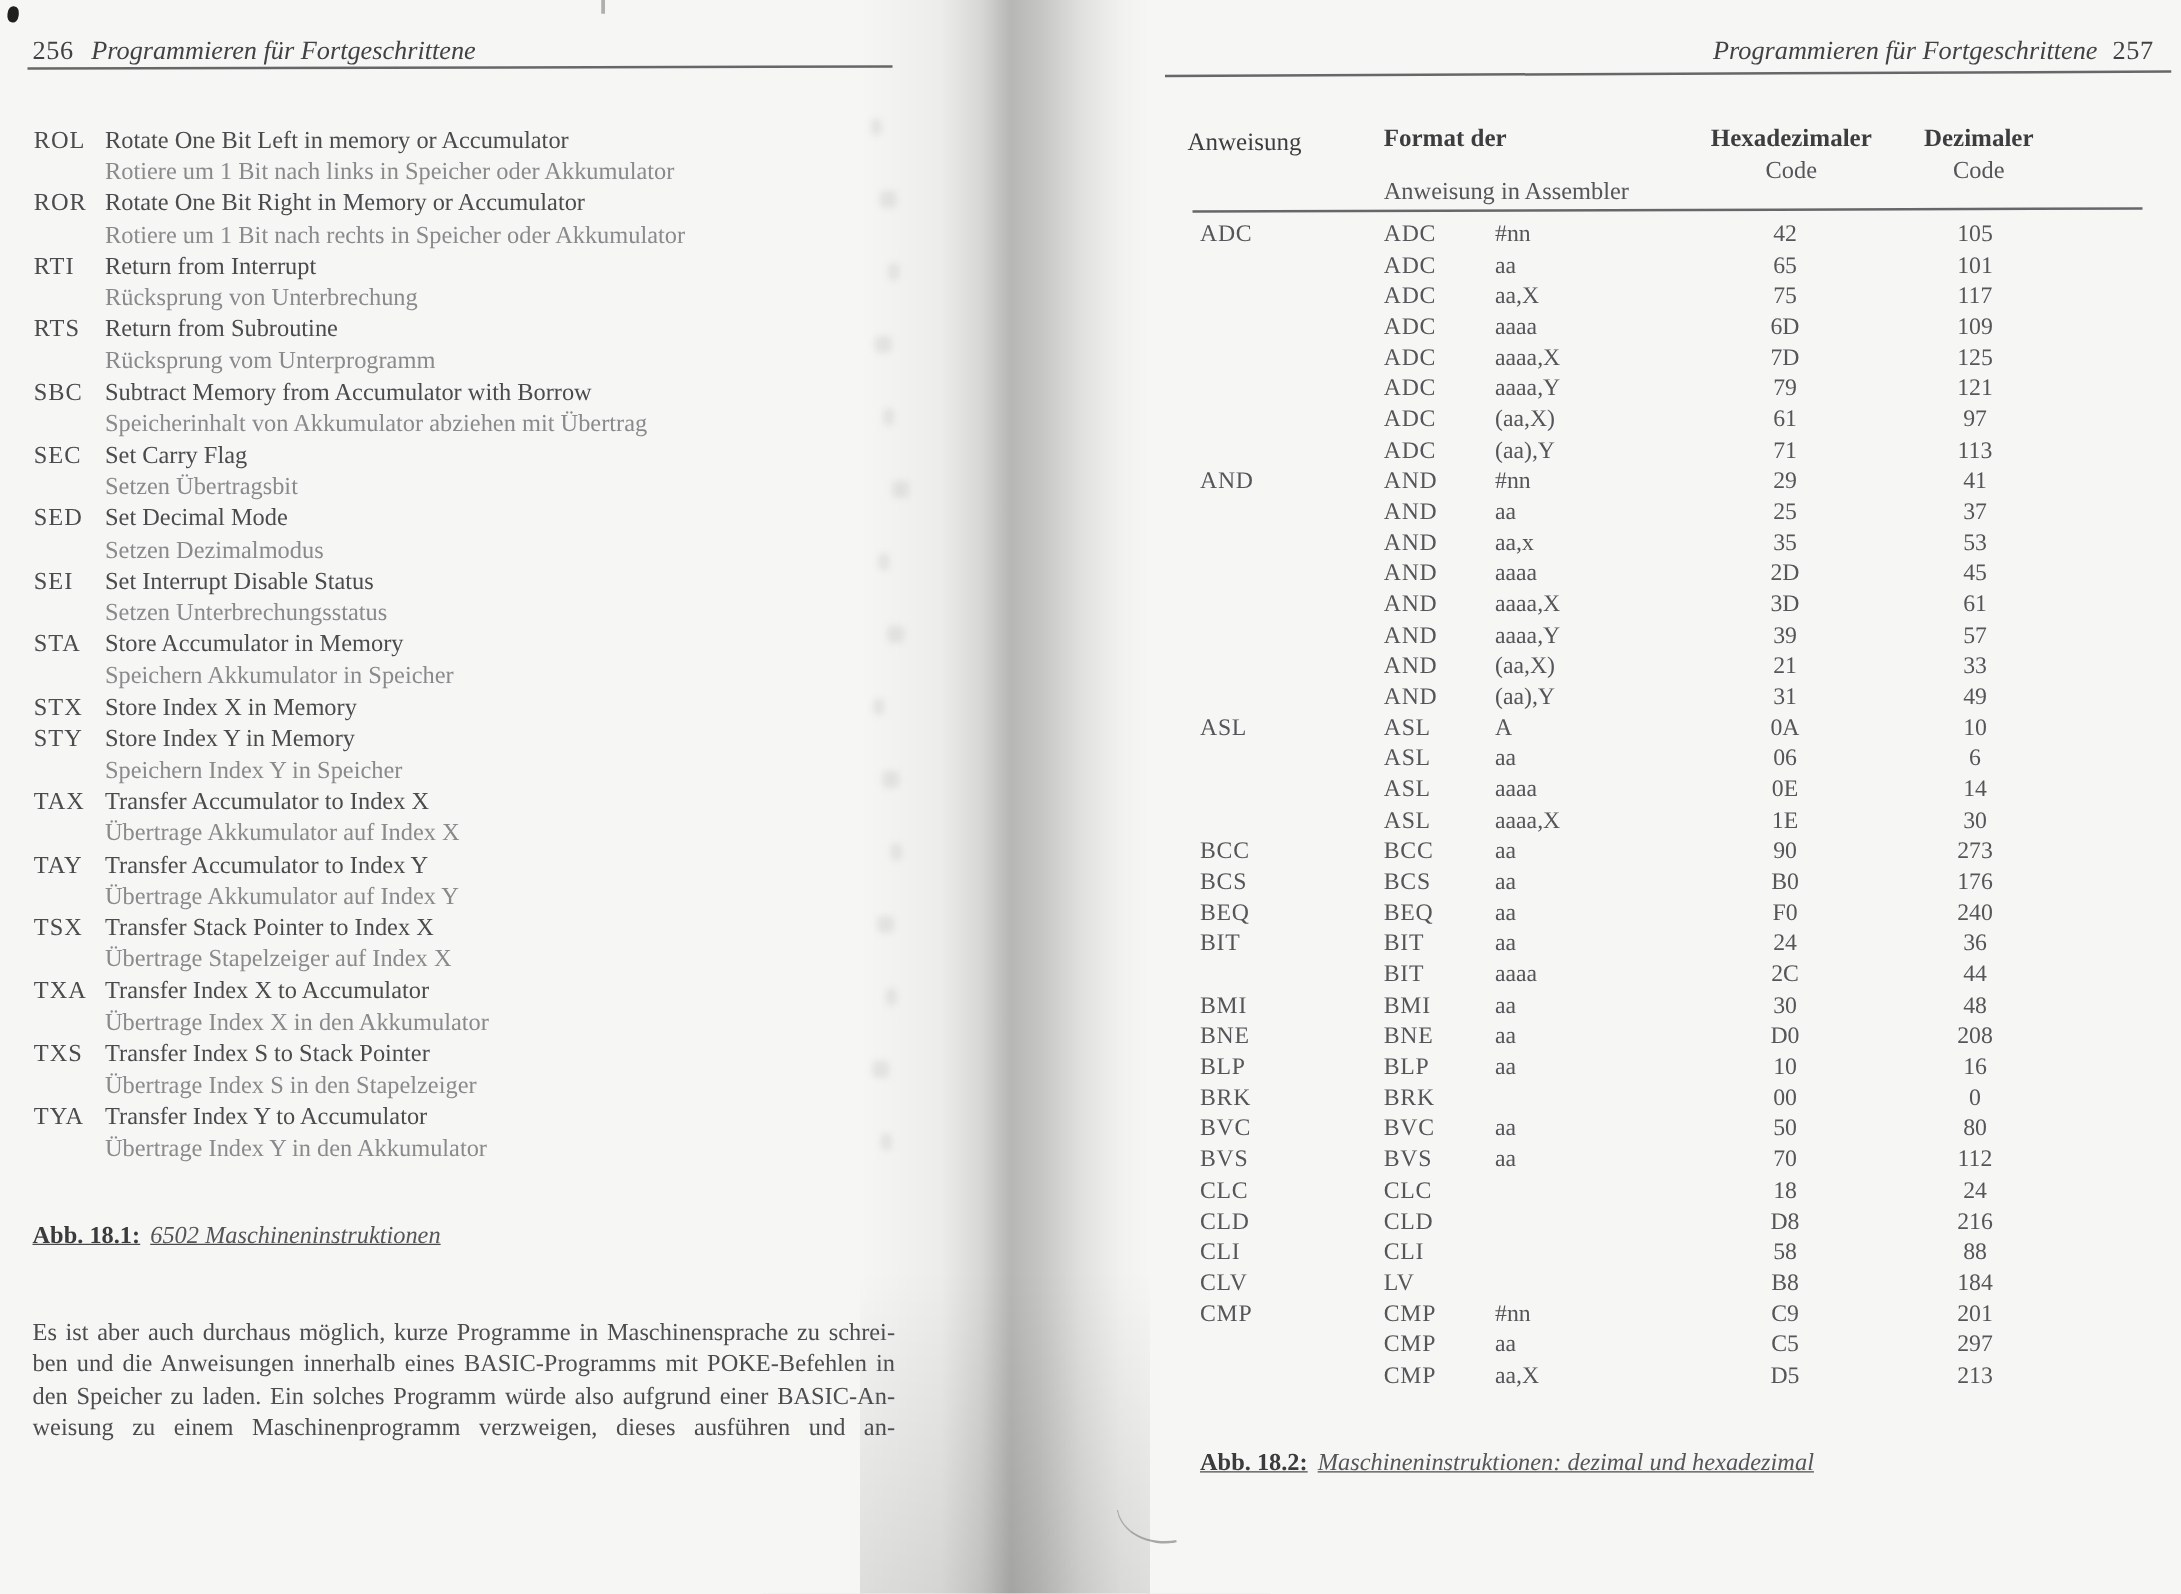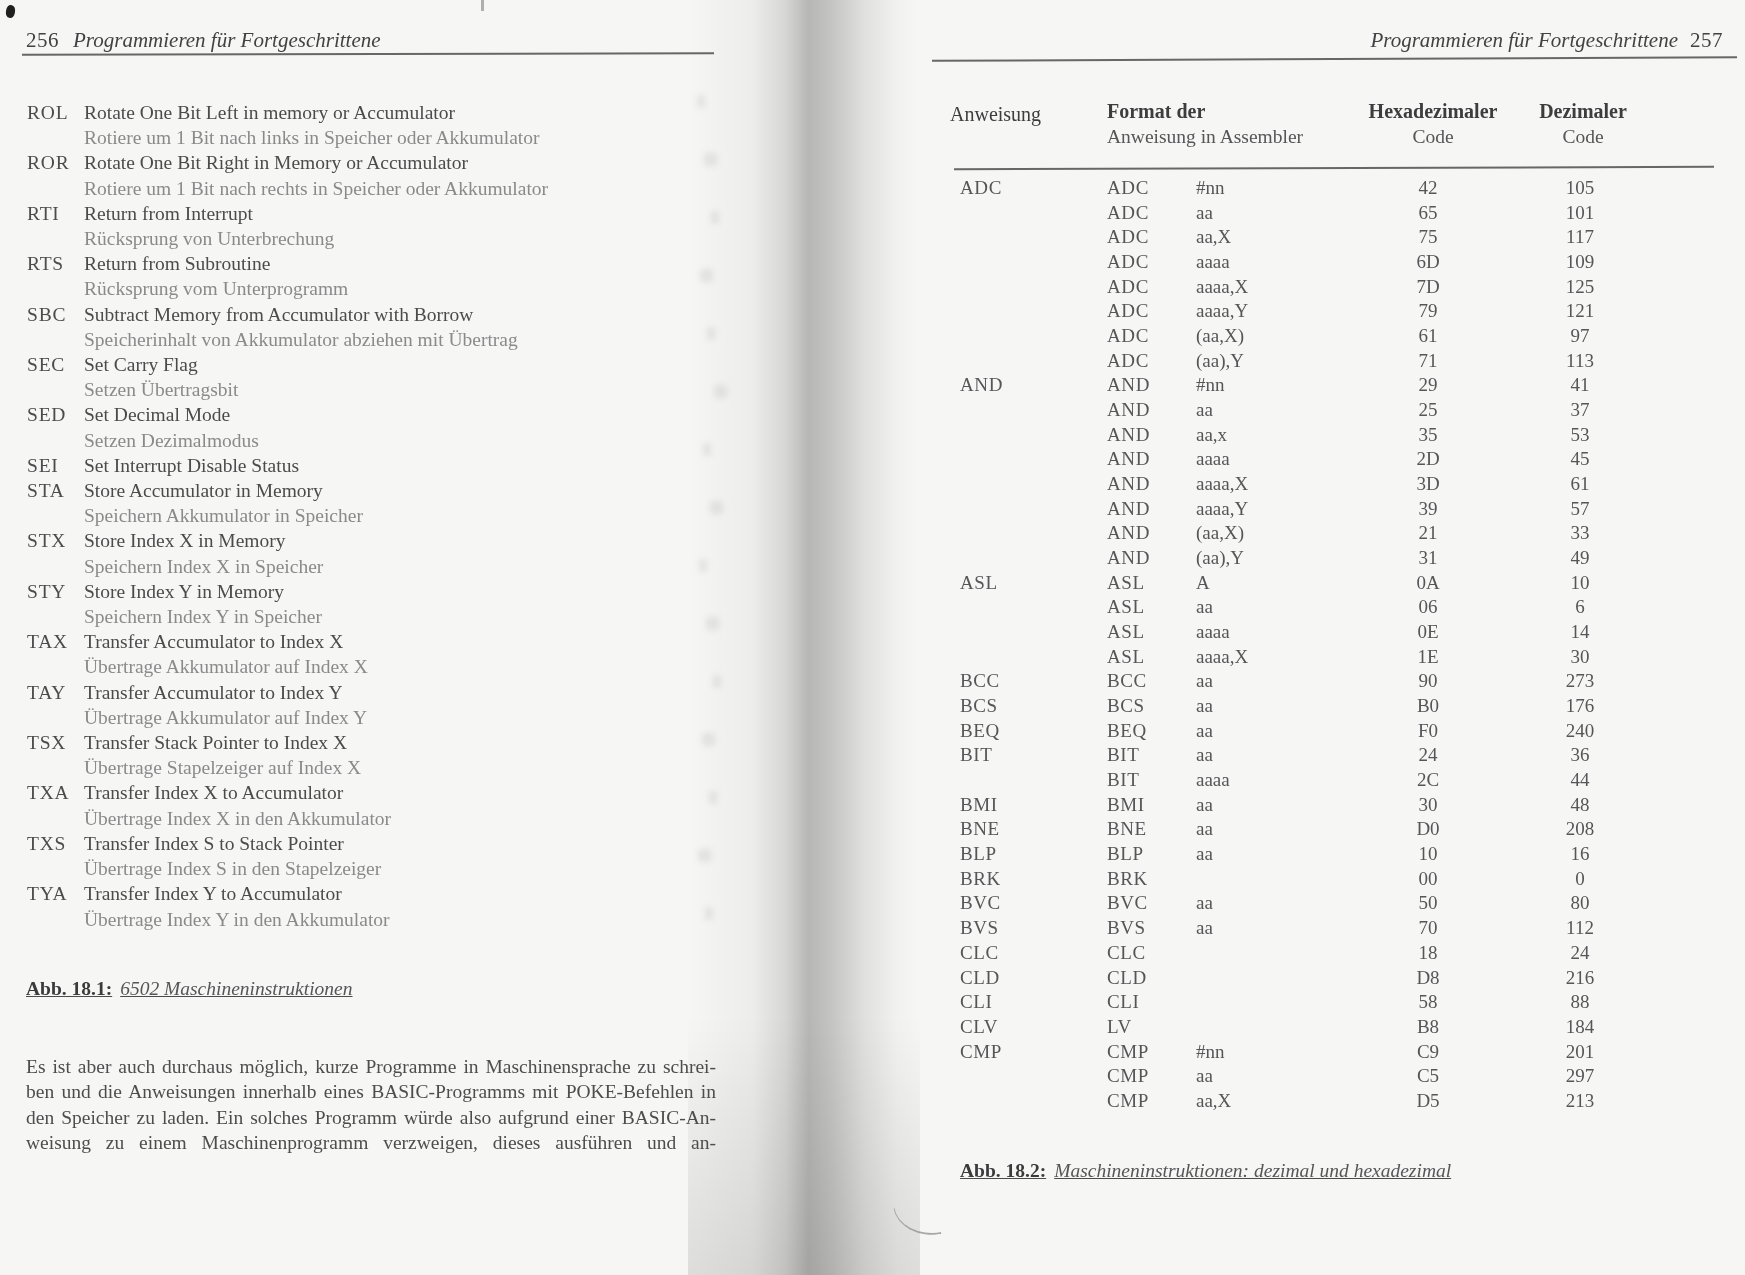--- a/index.html
+++ b/index.html
@@ -60,21 +60,21 @@
   .running-head-r{position:absolute;top:28px;right:22px;font-size:21px;white-space:nowrap;color:#424245;}
   .running-head-r .title{font-style:italic;}
   .running-head-r .num{margin-left:12px;letter-spacing:.5px;}
   .rule-right-top{top:58px;left:2px;width:805px;transform:rotate(-0.25deg);}
   .rule-right-mid{top:167px;left:24px;width:760px;transform:rotate(-0.18deg);}
   .thead{position:absolute;font-size:20px;color:#3d3d40;}
   .thead .b{font-weight:bold;}
   .thead .n{font-weight:normal;font-size:19.5px;color:#55555a;}
   .th-anweisung{left:20px;top:103px;}
   .th-format{left:177px;top:100px;}
-  .th-format .line2{display:block;margin-top:3px;text-align:center;}
+  .th-format .line2{display:block;margin-top:20px;text-align:center;}
   .th-hex{left:428px;top:100px;width:150px;text-align:center;}
   .th-hex .line2{display:block;margin-top:3px;}
   .th-dec{left:583px;top:100px;width:140px;text-align:center;}
   .th-dec .line2{display:block;margin-top:3px;}
   .tbody{position:absolute;top:176px;left:0;right:0;}
   .trow{position:relative;height:24.68px;font-size:19px;color:#56565a;}
   .trow span{position:absolute;top:0;line-height:24.68px;white-space:nowrap;}
   .trow .g{left:30px;letter-spacing:.6px;}
   .trow .m{left:177px;letter-spacing:.6px;}
   .trow .o{left:266px;}
@@ -130,30 +130,30 @@
           <span class="de">Setzen Übertragsbit</span>
         </div>
         <div class="instr">
           <span class="mn">SED</span>
           <span class="en">Set Decimal Mode</span>
           <span class="de">Setzen Dezimalmodus</span>
         </div>
         <div class="instr">
           <span class="mn">SEI</span>
           <span class="en">Set Interrupt Disable Status</span>
+          <span class="de">Setzen Unterbrechungsstatus</span>
         </div>
         <div class="instr">
           <span class="mn">STA</span>
           <span class="en">Store Accumulator in Memory</span>
           <span class="de">Speichern Akkumulator in Speicher</span>
         </div>
         <div class="instr">
           <span class="mn">STX</span>
           <span class="en">Store Index X in Memory</span>
-          <span class="de">Speichern Index X in Speicher</span>
         </div>
         <div class="instr">
           <span class="mn">STY</span>
           <span class="en">Store Index Y in Memory</span>
           <span class="de">Speichern Index Y in Speicher</span>
         </div>
         <div class="instr">
           <span class="mn">TAX</span>
           <span class="en">Transfer Accumulator to Index X</span>
           <span class="de">Übertrage Akkumulator auf Index X</span>

